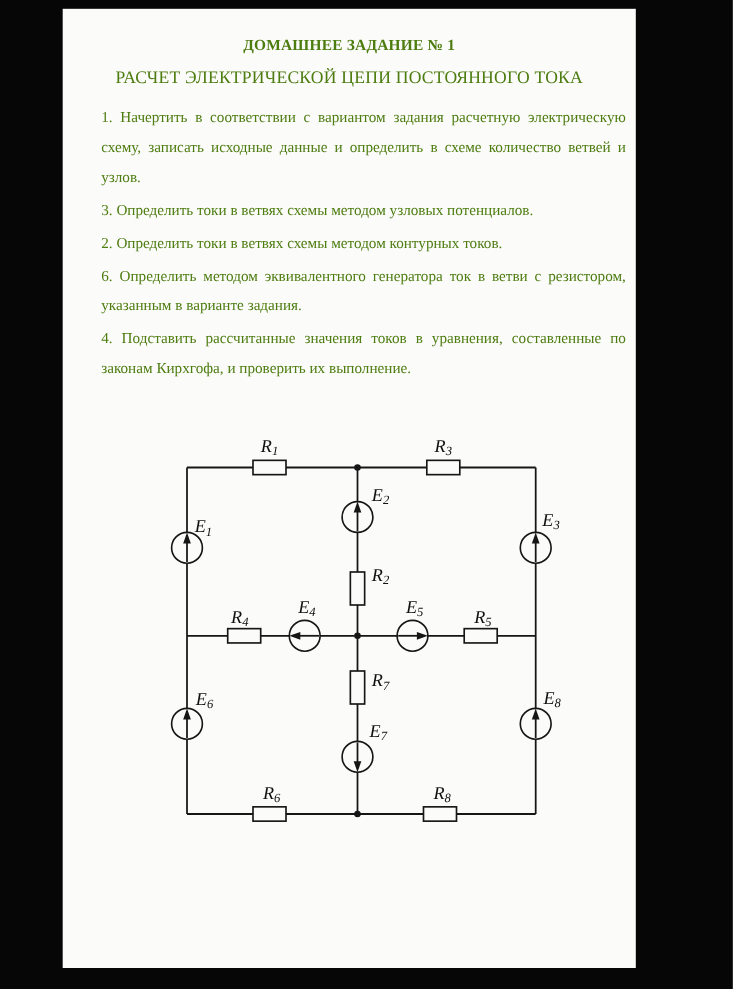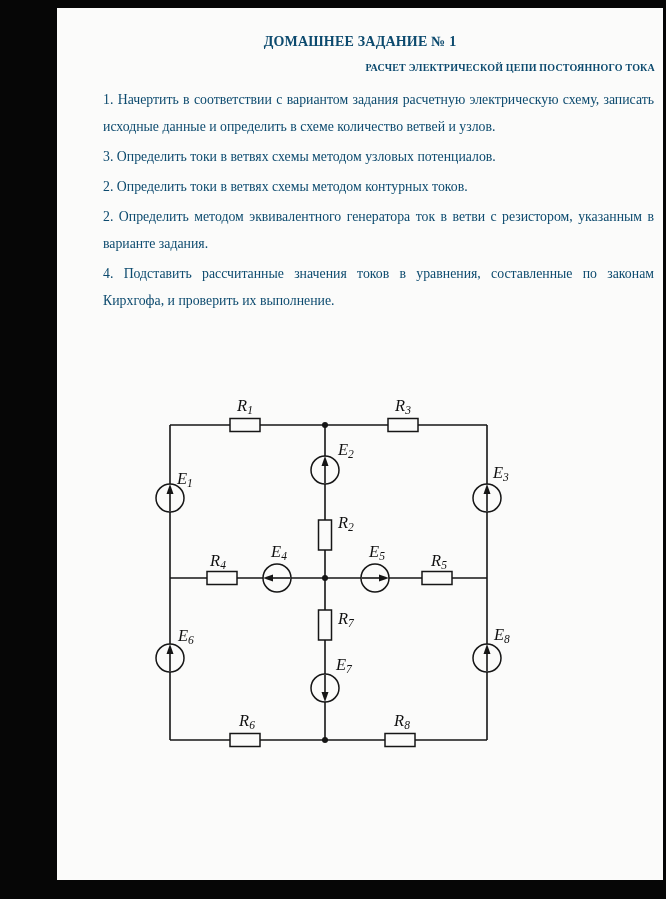--- a/index.html
+++ b/index.html
@@ -6,43 +6,43 @@
   .frame {
     position:relative;
     width:666px; height:899px;
     background:#060606;
     overflow:hidden;
     font-family:"Liberation Serif","DejaVu Serif",serif;
   }
   .page {
     position:absolute;
     left:57px; top:8px;
-    width:606px; height:872px;
+    width:521px; height:872px;
     background:#fbfbfa;
-    color:#0c4a6e;
+    color:#4d7c0f;
   }
   .doc-title {
     margin:26px 8px 0 8px;
     text-align:center;
     font-weight:bold;
     font-size:14px;
     letter-spacing:0.2px;
   }
   .doc-subtitle {
     margin:12px 8px 0 8px;
-    text-align:right;
-    font-weight:bold;
-    font-size:10px;
+    text-align:center;
+    font-weight:normal;
+    font-size:16px;
     letter-spacing:0.2px;
   }
   .tasks {
     margin:13px 9px 0 31px;
   }
   .tasks p {
-    margin:0 0 3px 15px;
+    margin:0 0 3px 4px;
     font-size:13.8px;
     line-height:27px;
     text-align:justify;
   }
   .circuit {
     position:absolute;
     left:0; top:387px;
     width:591px; height:380px;
   }
   .wire { stroke:#161616; stroke-width:1.6; fill:none; }
@@ -64,21 +64,21 @@
 <div class="frame">
   <div class="page">
 
     <div class="doc-title">ДОМАШНЕЕ ЗАДАНИЕ № 1</div>
     <div class="doc-subtitle">РАСЧЕТ ЭЛЕКТРИЧЕСКОЙ ЦЕПИ ПОСТОЯННОГО ТОКА</div>
 
     <div class="tasks">
       <p>1. Начертить в соответствии с вариантом задания расчетную электрическую схему, записать исходные данные и определить в схеме количество ветвей и узлов.</p>
       <p>3. Определить токи в ветвях схемы методом узловых потенциалов.</p>
       <p>2. Определить токи в ветвях схемы методом контурных токов.</p>
-      <p>2. Определить методом эквивалентного генератора ток в ветви с резистором, указанным в варианте задания.</p>
+      <p>6. Определить методом эквивалентного генератора ток в ветви с резистором, указанным в варианте задания.</p>
       <p>4. Подставить рассчитанные значения токов в уравнения, составленные по законам Кирхгофа, и проверить их выполнение.</p>
     </div>
 
     <svg class="circuit" viewBox="0 0 591 380">
 
       <g>
         <line class="wire" x1="113" y1="30" x2="430" y2="30"></line>
         <line class="wire" x1="113" y1="345" x2="430" y2="345"></line>
         <line class="wire" x1="113" y1="30" x2="113" y2="345"></line>
         <line class="wire" x1="430" y1="30" x2="430" y2="345"></line>

